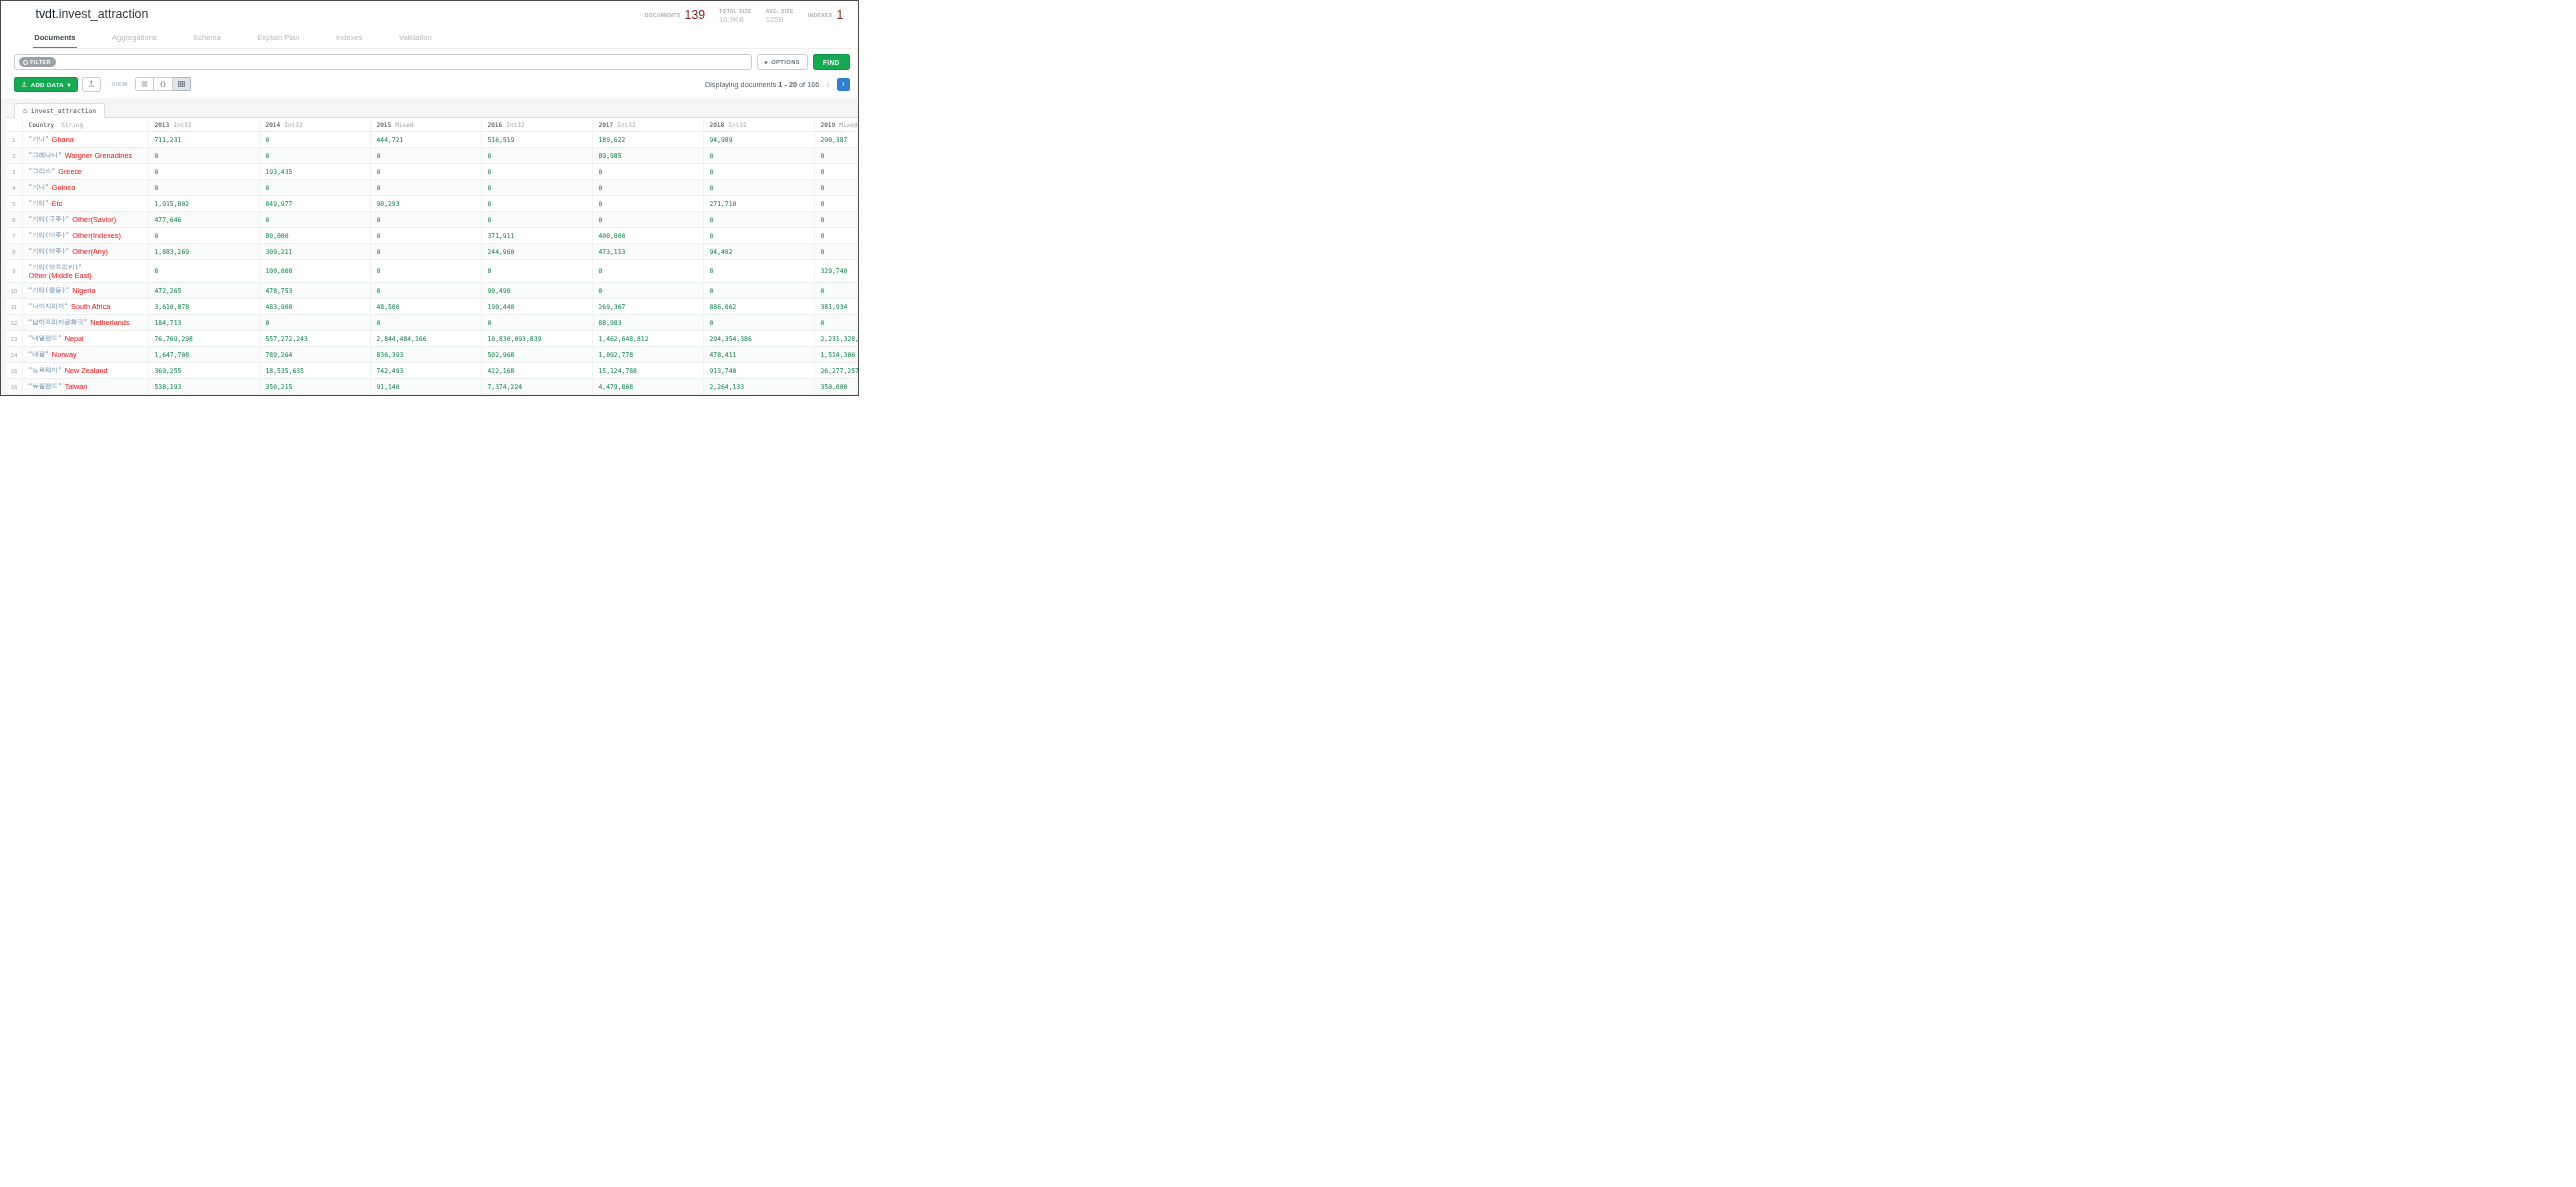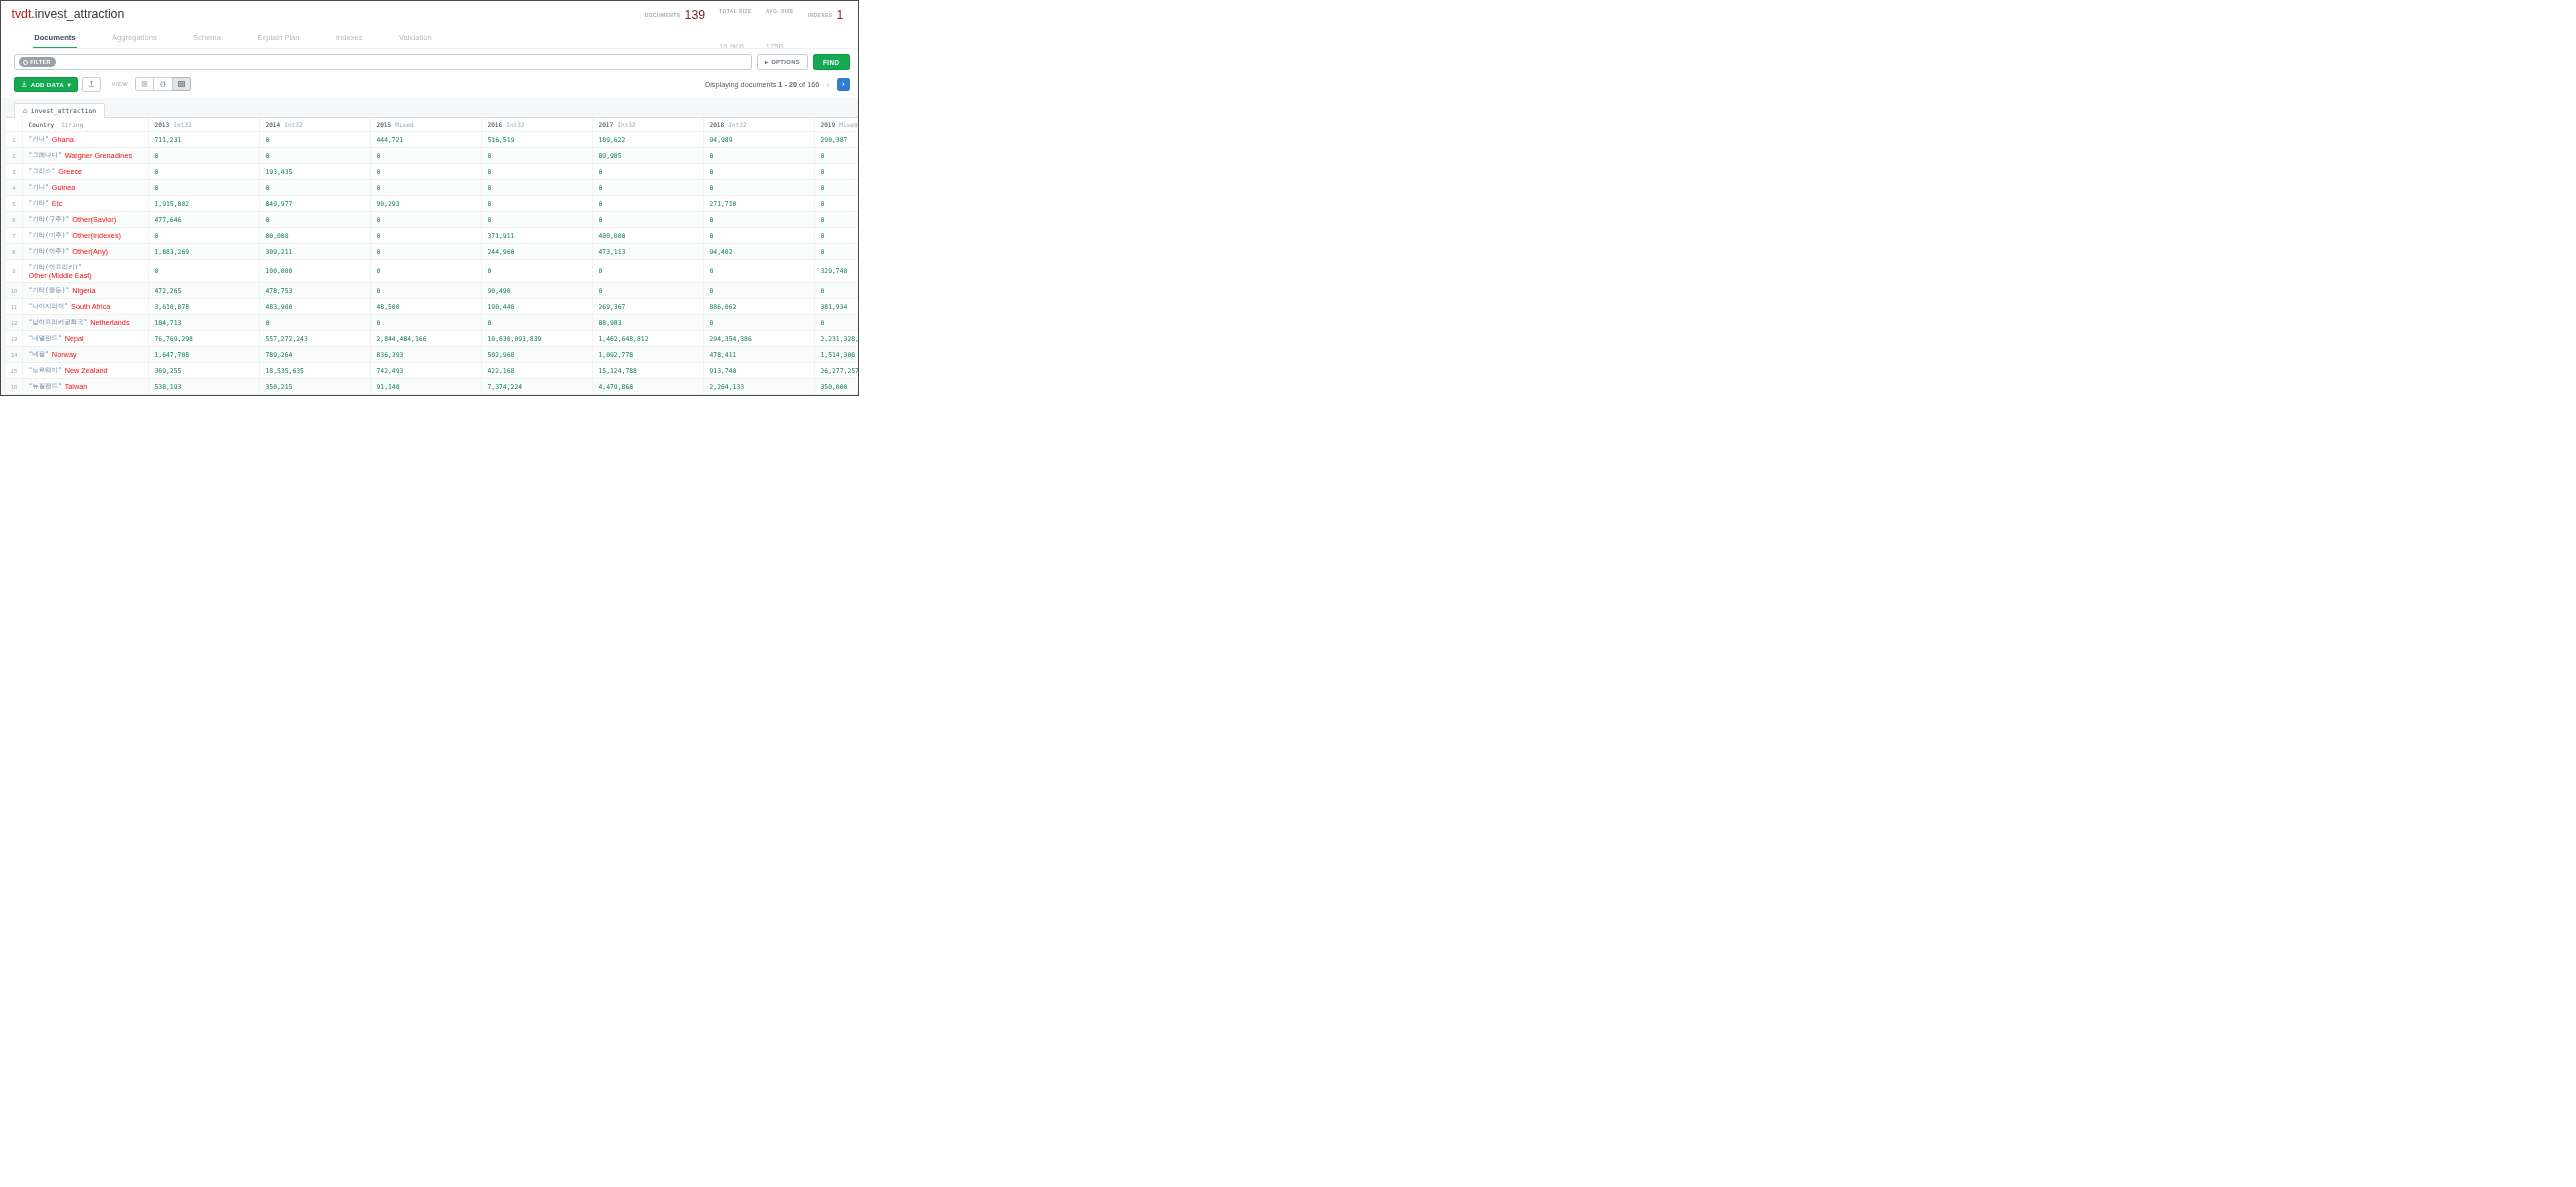--- a/index.html
+++ b/index.html
@@ -22,27 +22,27 @@
   
   .hdr {
     display: flex;
     justify-content: space-between;
     align-items: flex-start;
     padding: 5.8px 0 0 10.5px;
     height: 28px;
     flex-shrink: 0;
   }
   .ns { font-size: 12.3px; color: #32373b; font-weight: 400; white-space: nowrap; }
-  .ns-db { color: #b91c1c; }
+  .ns-db { color: #0f172a; margin-left: 24px; }
   .stats { display: flex; align-items: flex-start; gap: 14px; margin-top: 1.2px; flex-shrink: 0; }
   .stat-label { font-size: 5px; font-weight: bold; color: #a7aeb3; letter-spacing: 0.4px; white-space: nowrap; }
   .stat.inline { display: flex; align-items: center; gap: 4.1px; }
   .stat.inline .stat-big { font-size: 12.3px; color: #7f1d1d; }
   .stat.col { display: flex; flex-direction: column; gap: 1.2px; }
-  .stat.col .stat-val { font-size: 7.6px; color: #b9bec2; margin-top: 27px; }
+  .stat.col .stat-val { font-size: 7.6px; color: #b9bec2; }
   .stat.clipped { margin-right: -10.5px; }
 
   
   .tabs {
     display: flex;
     gap: 34px;
     margin-left: 32px;
     border-bottom: 0.6px solid #eceef0;
     flex-shrink: 0;
   }

